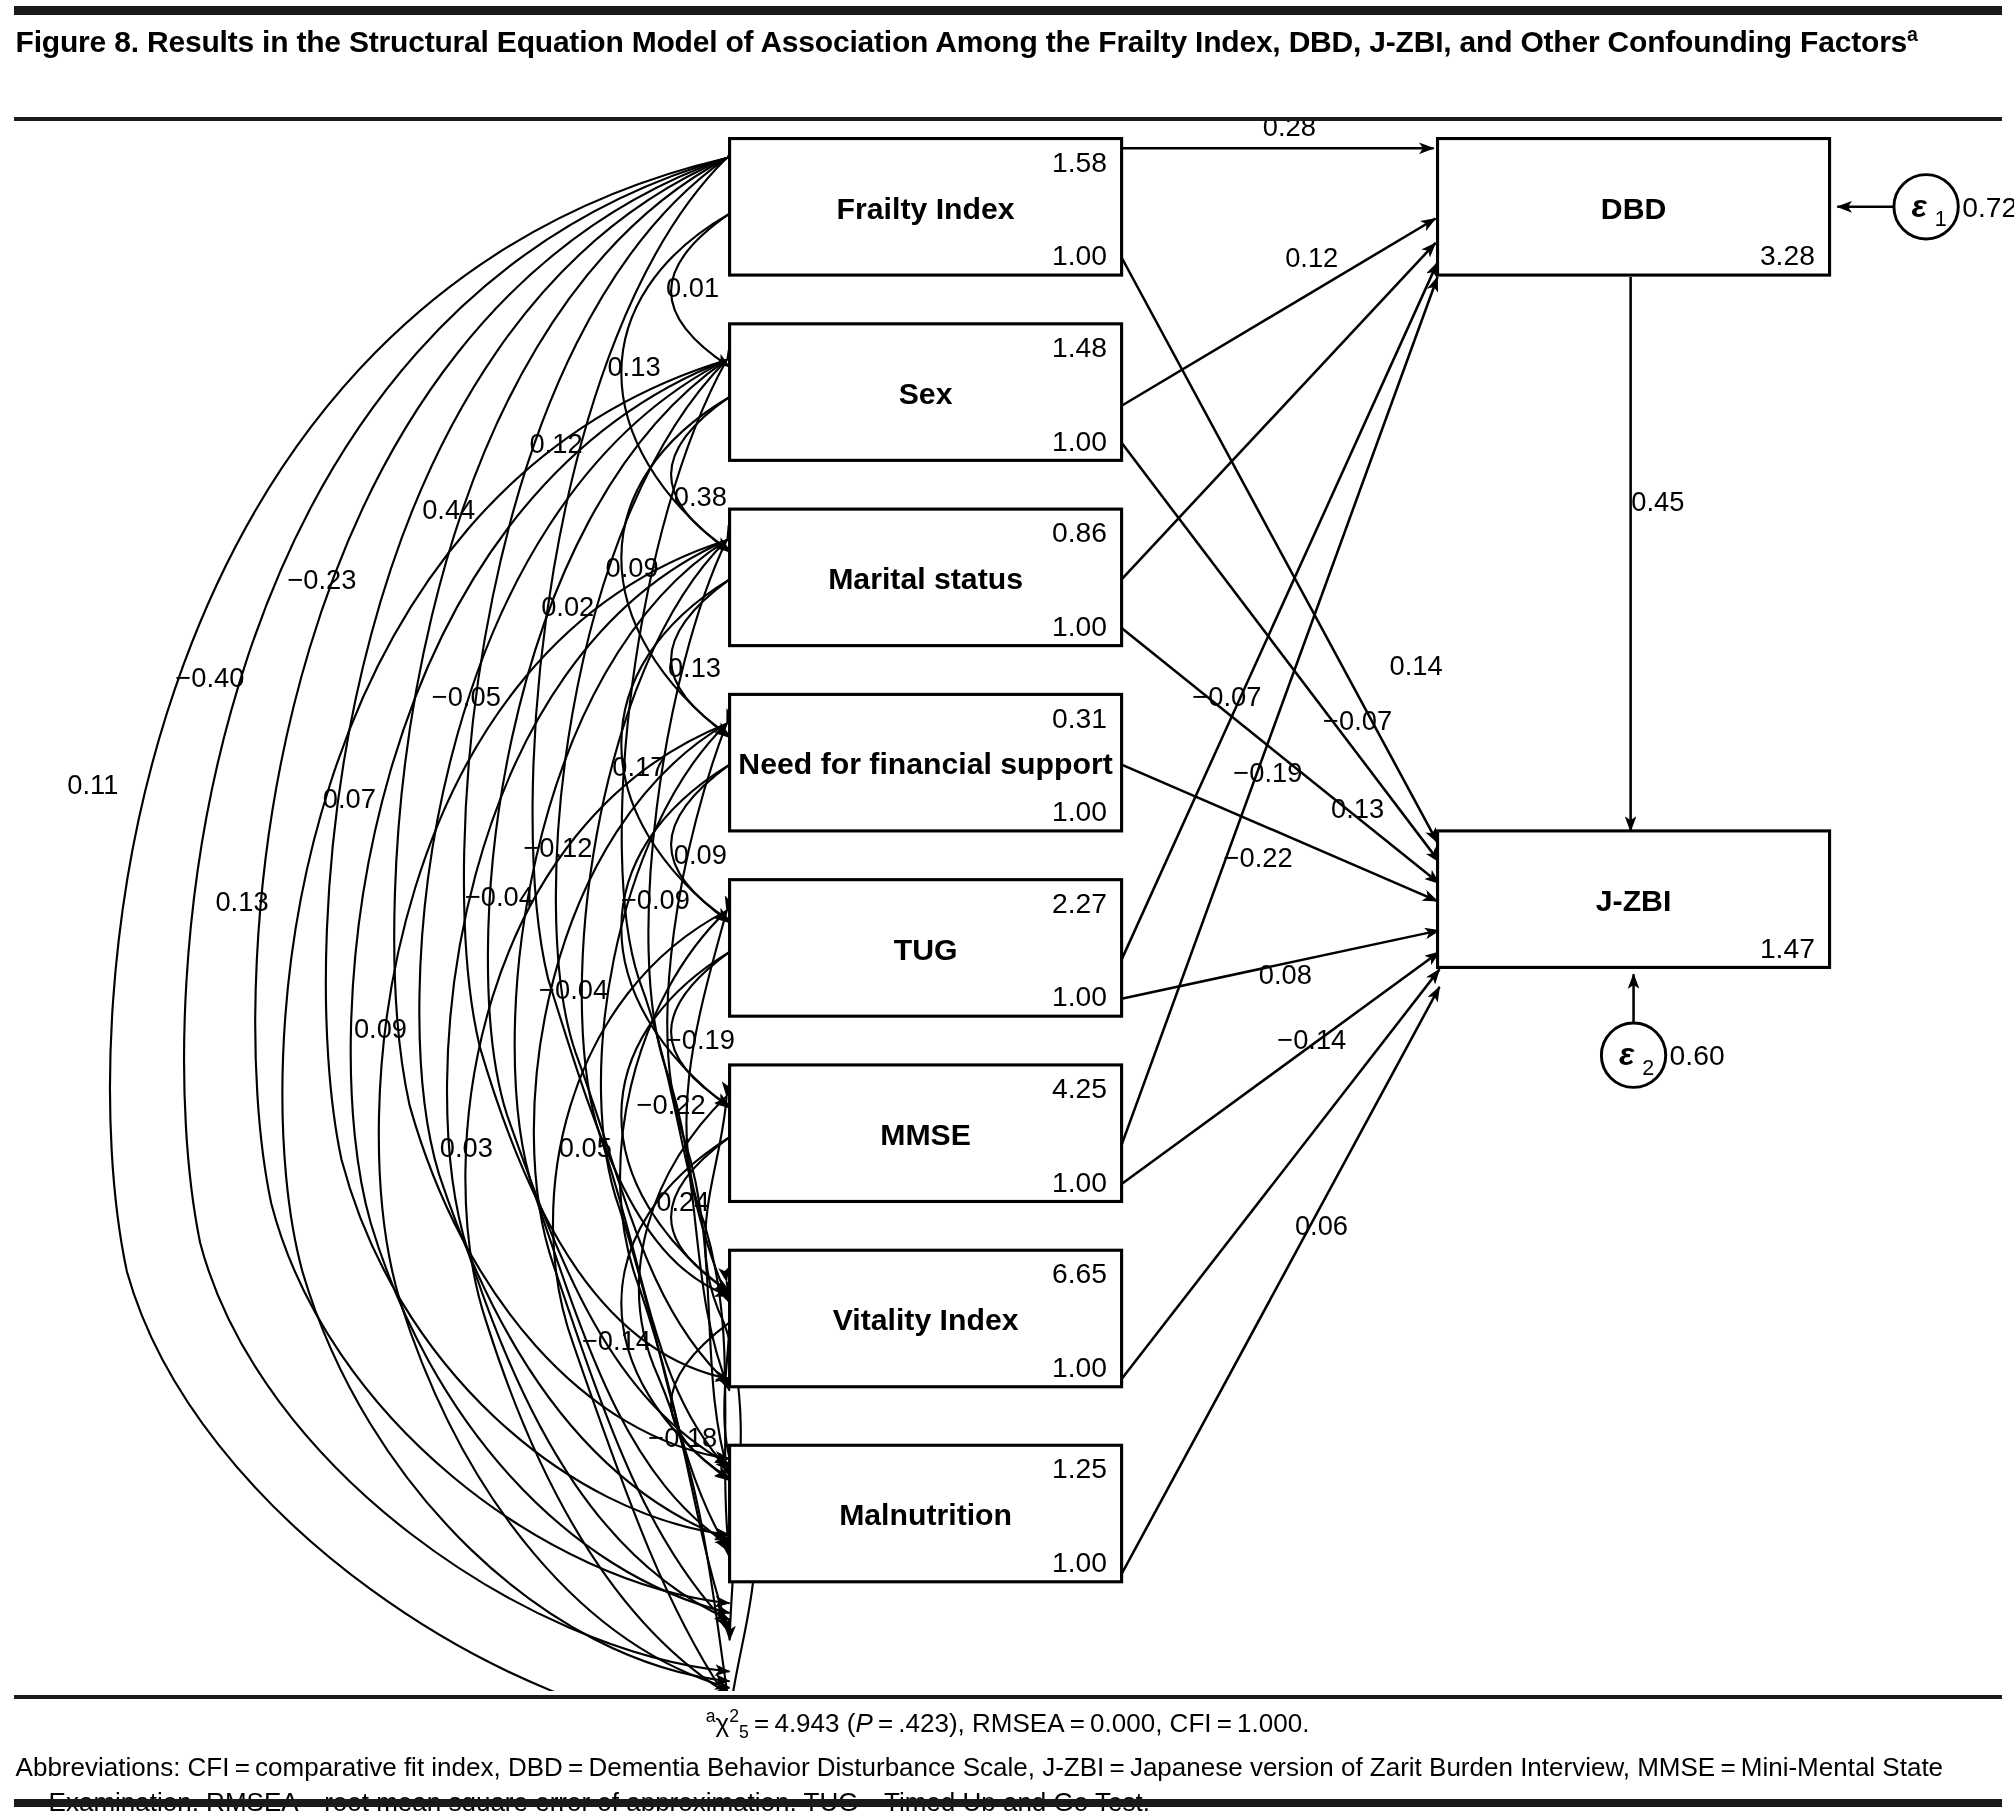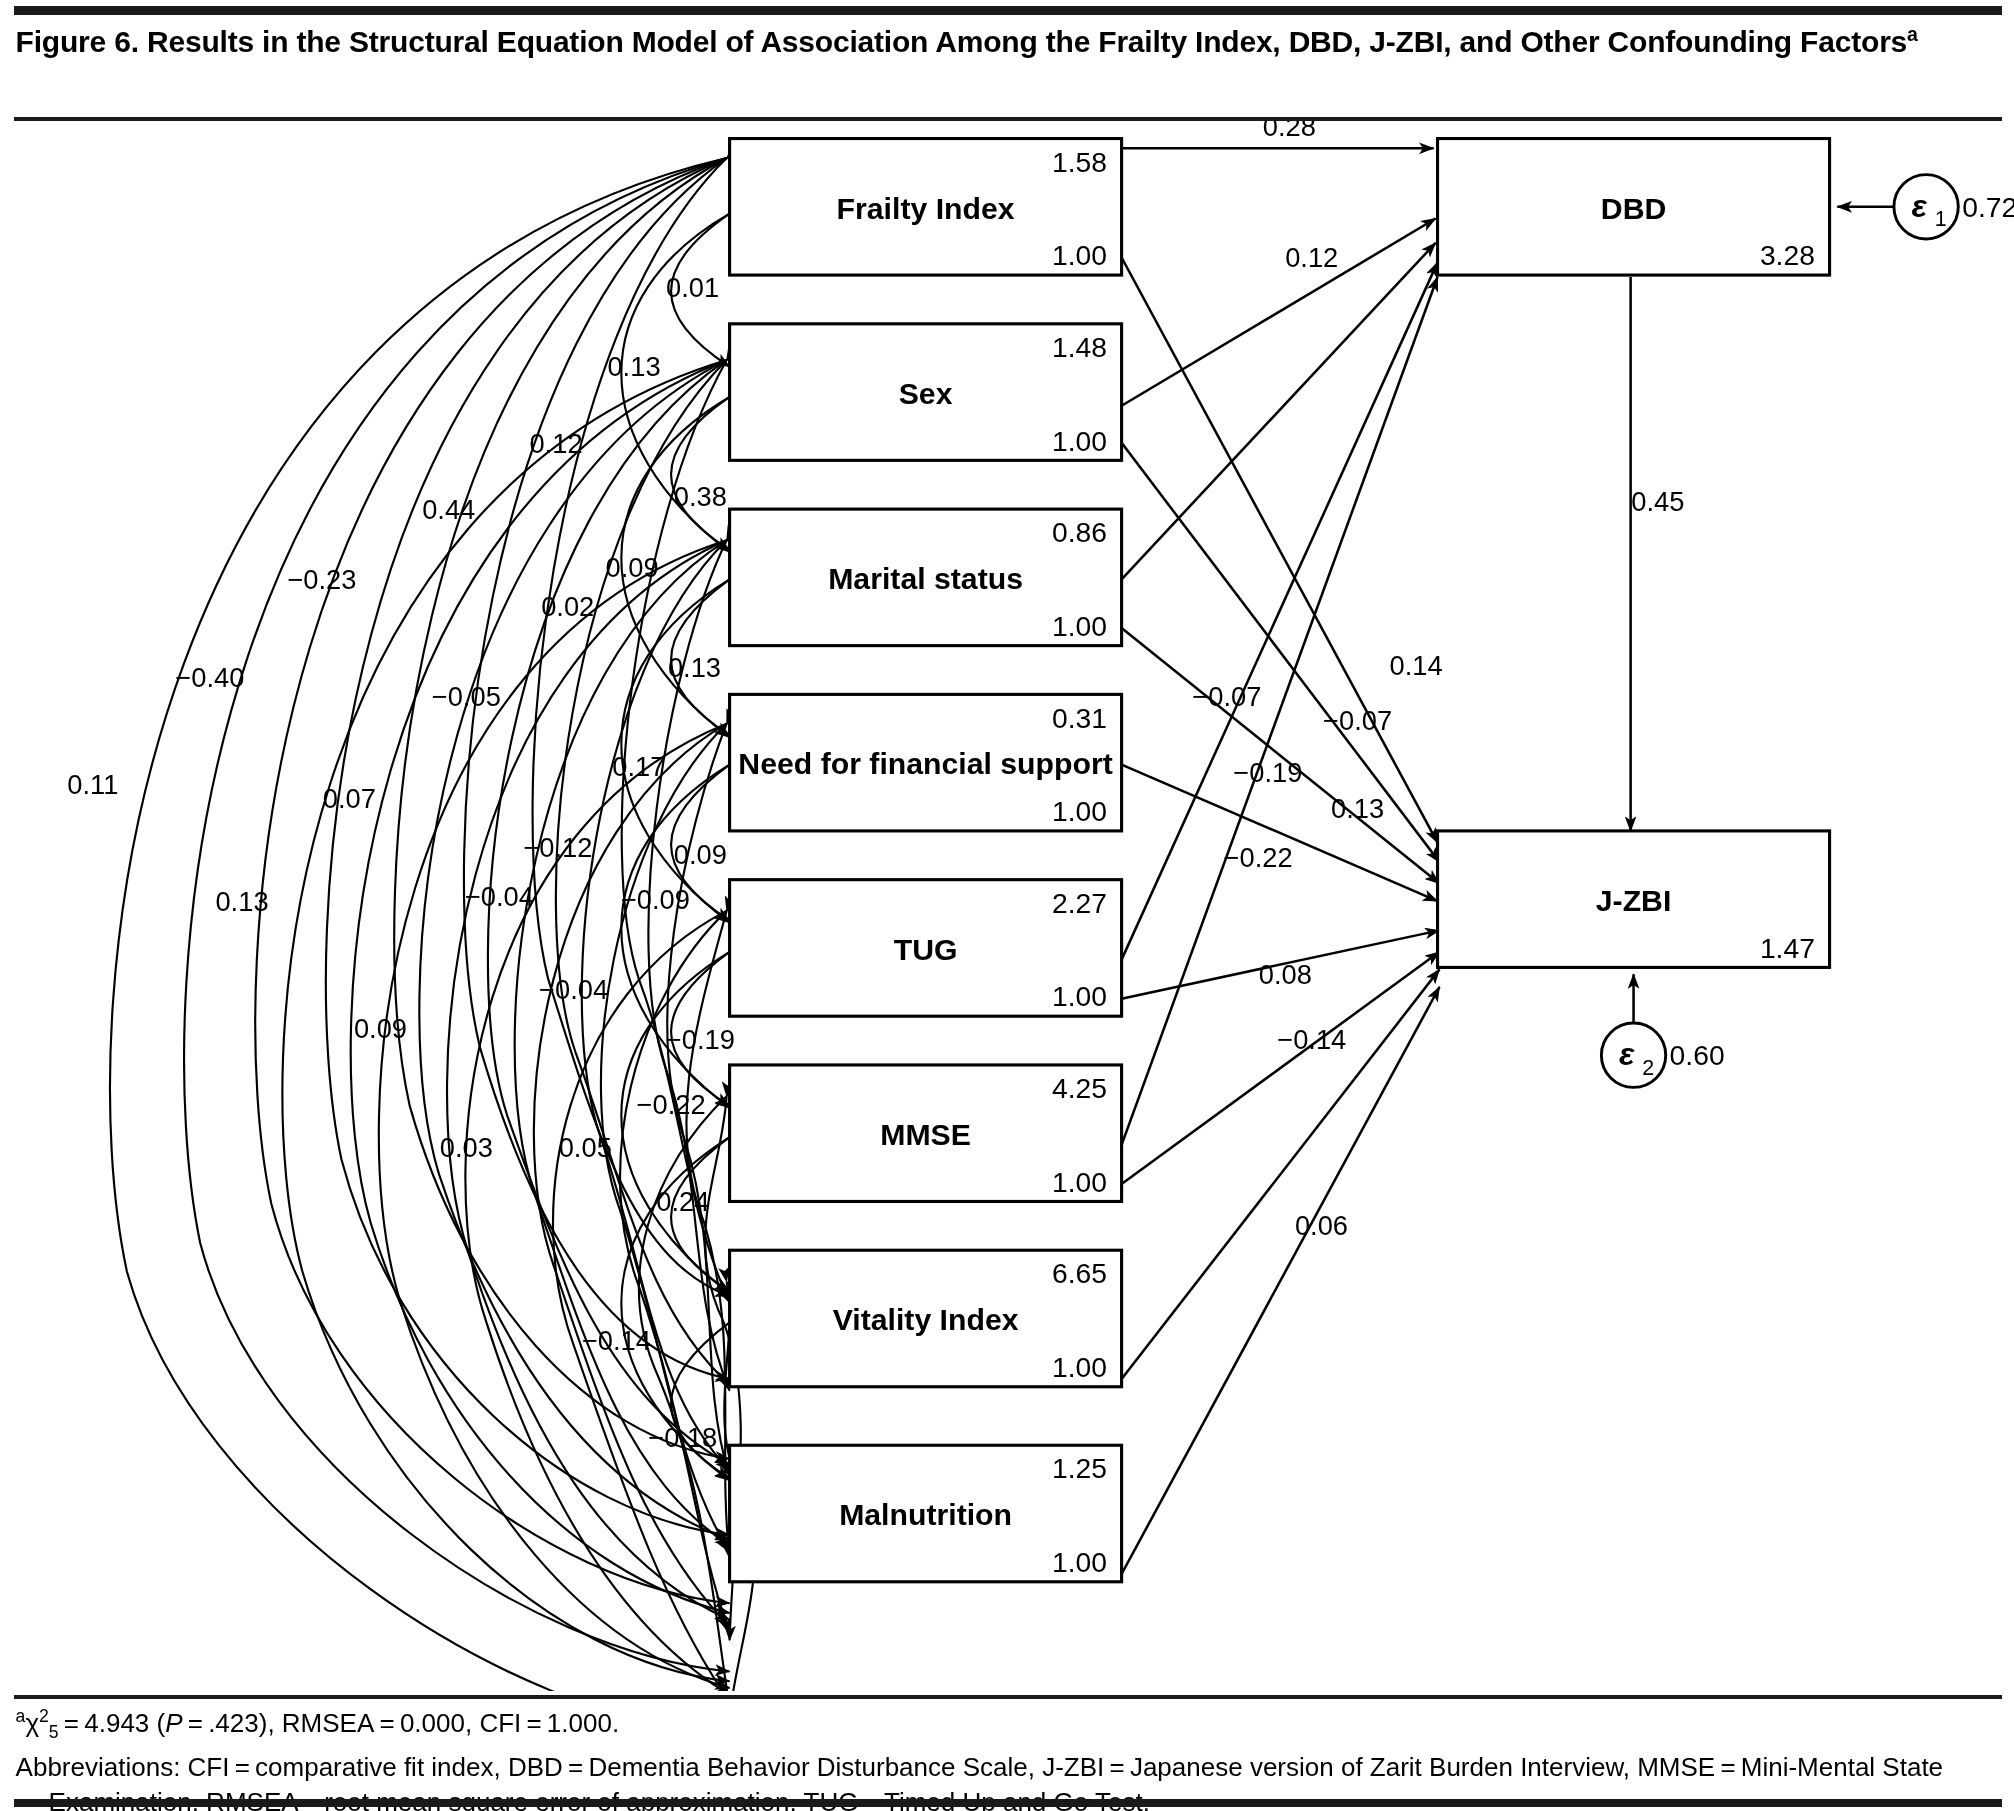--- a/index.html
+++ b/index.html
@@ -38,33 +38,33 @@
   .err-label{font-family:"Liberation Sans",sans-serif;font-size:33px;font-style:italic;font-weight:bold;text-anchor:middle;fill:#000;}
   .err-sub{font-family:"Liberation Sans",sans-serif;font-size:22px;text-anchor:middle;fill:#000;}
   .err-val{font-family:"Liberation Sans",sans-serif;font-size:29px;text-anchor:start;fill:#000;}
   .edge{fill:none;stroke:#000;stroke-width:2.6;}
   .edge-thin{fill:none;stroke:#000;stroke-width:2.2;}
   .coef{font-family:"Liberation Sans",sans-serif;font-size:28px;fill:#000;text-anchor:middle;}
   #notes{
     position:absolute;left:15.6px;top:1705px;width:1984px;
     font-size:26px;line-height:1.34;
   }
-  #notes .chi{white-space:nowrap;}
+  #notes .chi{white-space:nowrap;text-align:center;}
   #notes sup{font-size:17.6px;vertical-align:super;}
   #notes sub{font-size:17.6px;vertical-align:sub;}
   #notes .abbr{margin-top:5.9px;text-indent:0;padding-left:33px;}
   #notes .abbr span.hang{margin-left:-33px;}
   #notes i{font-style:italic;}
 </style>
 </head>
 <body>
 
 <div class="rule-top"></div>
 
-<div id="figure-title"><span>Figure 6. Results in the Structural Equation Model of Association Among the Frailty Index, DBD, J-ZBI, and Other Confounding Factors</span><sup>a</sup></div>
+<div id="figure-title"><span>Figure 8. Results in the Structural Equation Model of Association Among the Frailty Index, DBD, J-ZBI, and Other Confounding Factors</span><sup>a</sup></div>
 
 <div class="rule-under-title"></div>
 
 <div id="diagram-area">
 <svg width="2015" height="1570" viewBox="0 0 2066 1610" xmlns="http://www.w3.org/2000/svg">
   <defs>
     <marker id="ah" markerWidth="16" markerHeight="12" refX="15" refY="6" orient="auto" markerUnits="userSpaceOnUse">
       <path d="M0,0 L16,6 L0,12 L4,6 Z" fill="#000"></path>
     </marker>
   </defs>

